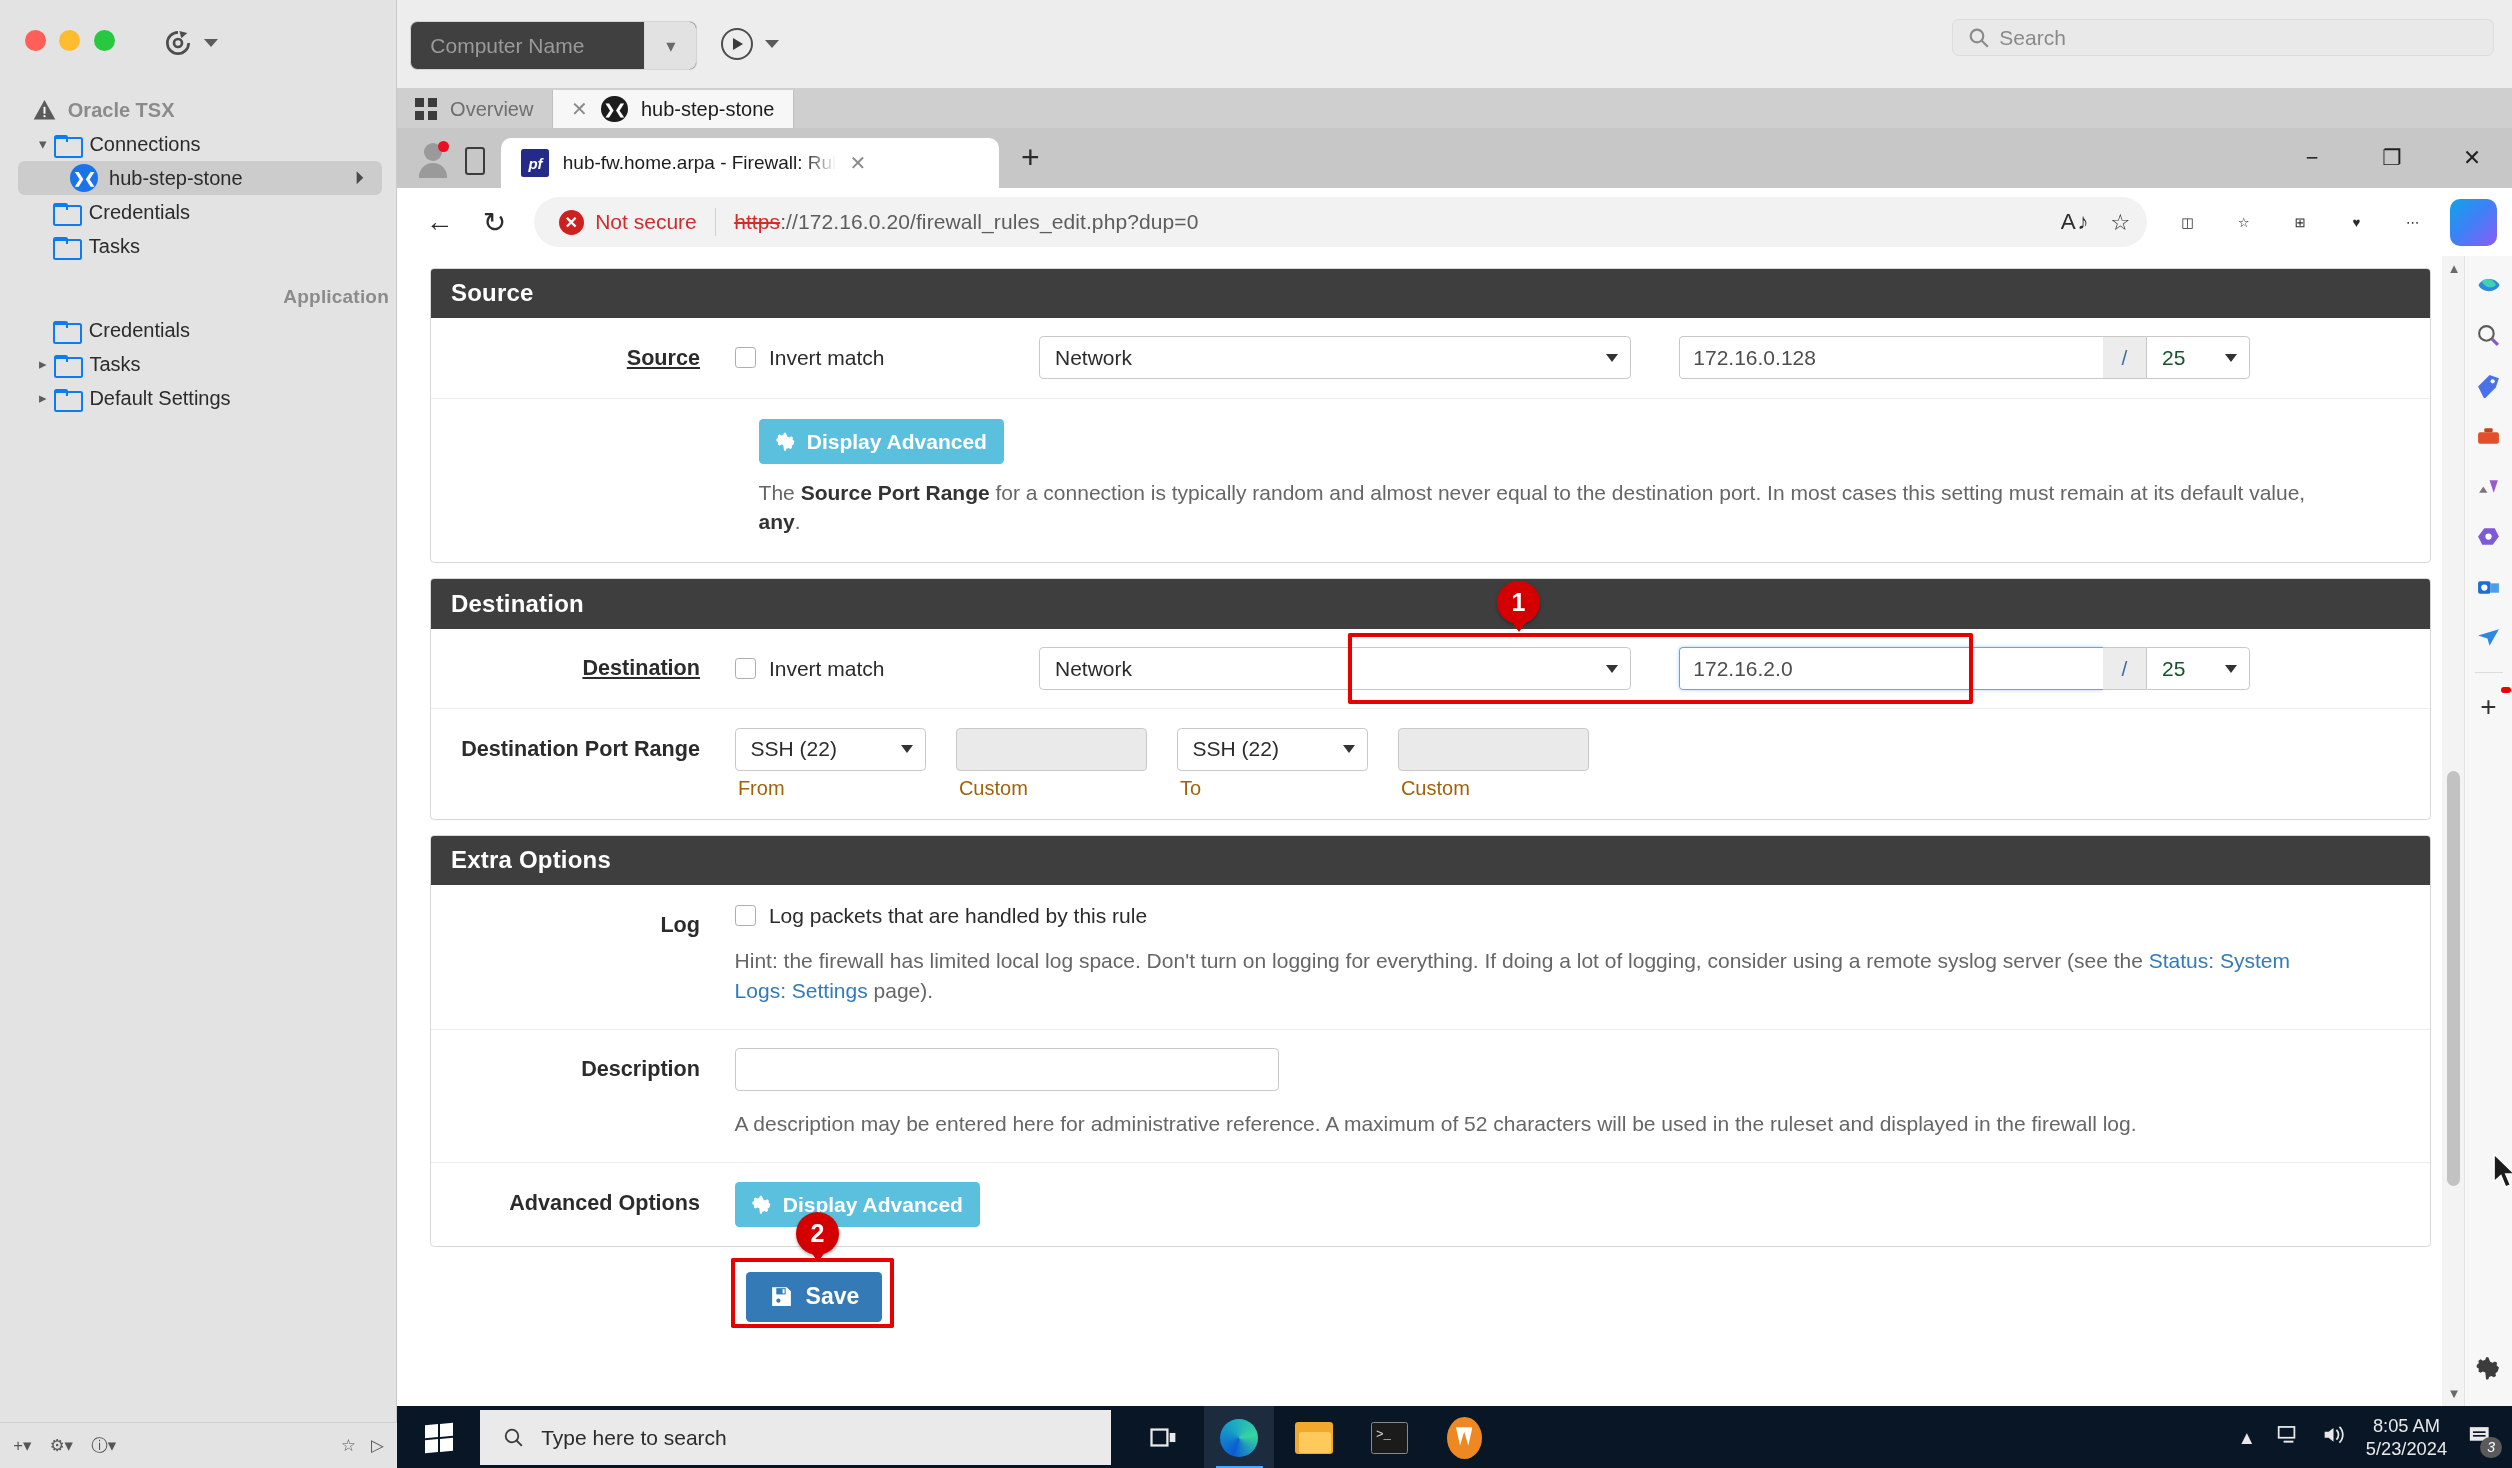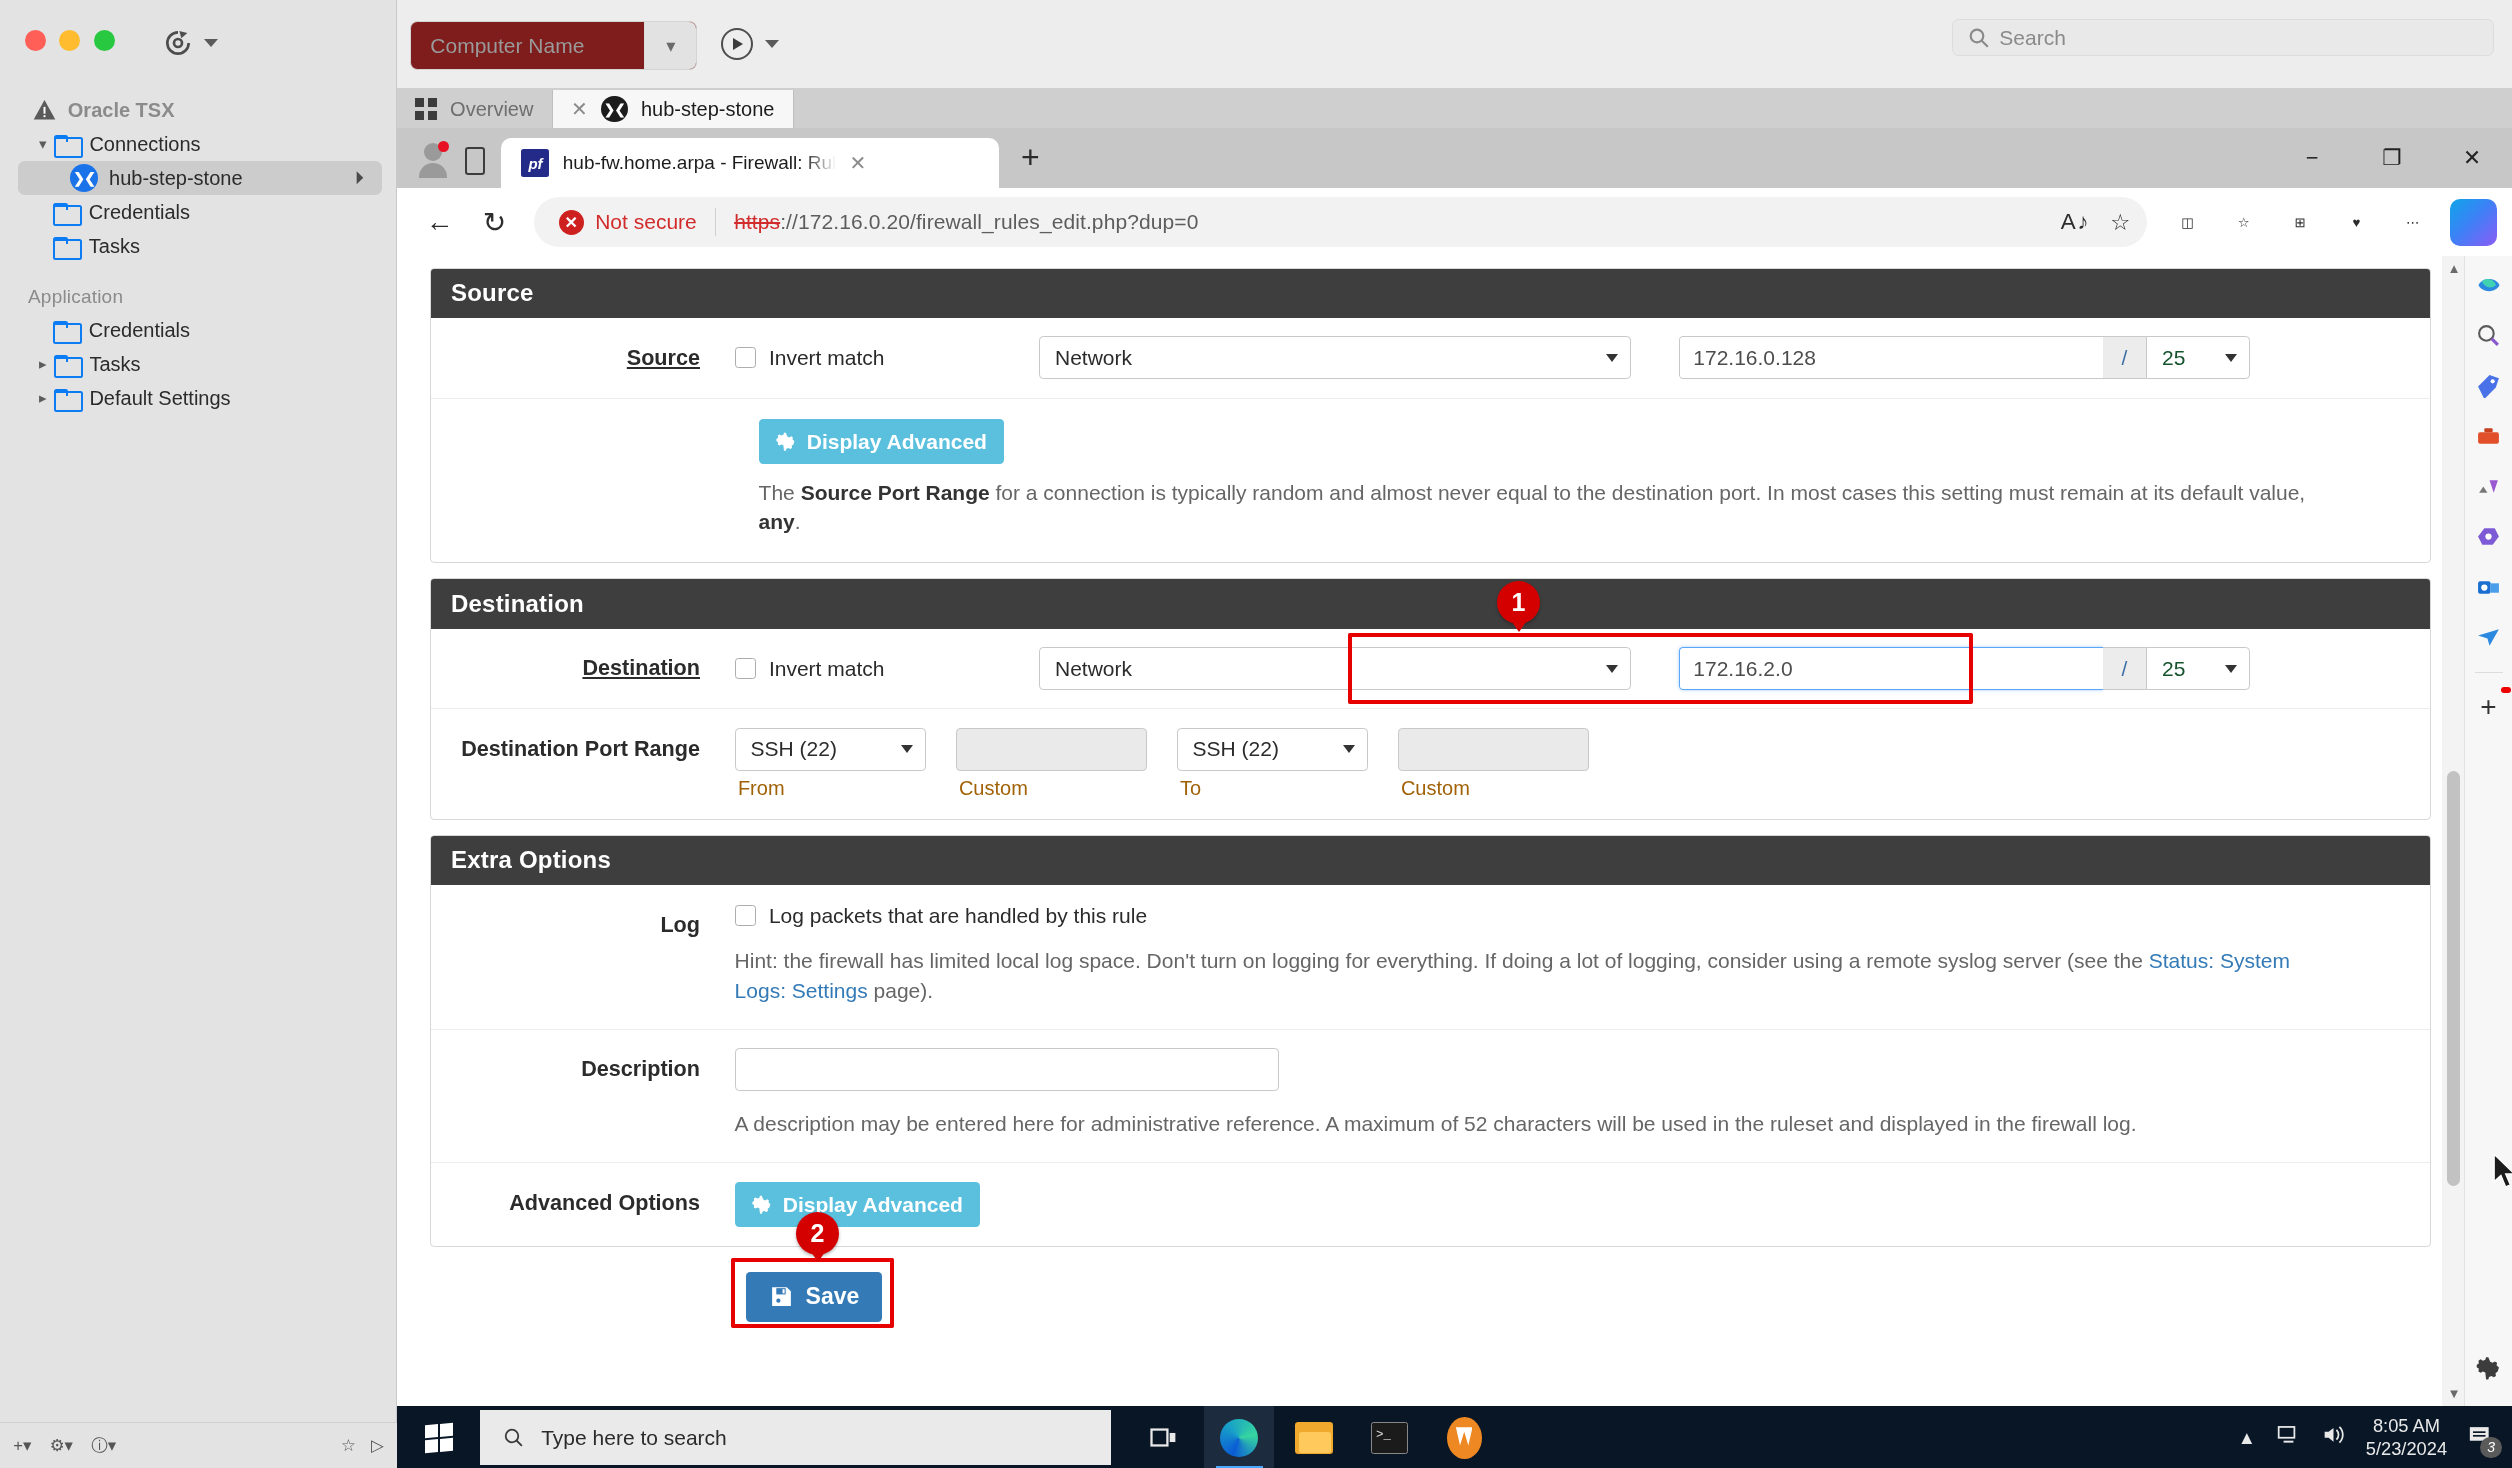--- a/index.html
+++ b/index.html
@@ -34,22 +34,22 @@
   }
   .chev-down {
     width: 0; height: 0; border-left: 7.5px solid transparent;
     border-right: 7.5px solid transparent; border-top: 8.3px solid #5b5b5b;
   }
 
   .sb-section {
     position: absolute; left: 0; width: 397px;
   }
   .sb-header {
-    font-size: 19px; color: #8b8b8b; font-weight: 400;
-    padding: 5px 16px 5px 28px; letter-spacing: 0.2px;
+    font-size: 19px; color: #8b8b8b; font-weight: 700;
+    padding: 5px 8px 5px 28px; letter-spacing: 0.2px; text-align: right;
   }
   .sb-row {
     display: flex; align-items: center; height: 34px; padding-left: 10px;
     font-size: 20px; color: #2b2b2b; position: relative;
   }
   .sb-row .twisty {
     width: 21.6px; display: flex; align-items: center; justify-content: center;
     color: #5c5c5c; font-size: 15px;
   }
   .sb-row.indent1 { padding-left: 32px; }
@@ -85,21 +85,21 @@
   }
   .mac-bottombar .right-icons { margin-left: auto; display: flex; gap: 15px; }
 
   
   .mac-toolbar {
     position: absolute; left: 397px; top: 0; right: 0; height: 88px;
     background: #ededed;
   }
   .combo-name {
     position: absolute; left: 13.3px; top: 21px; width: 287px; height: 49px;
-    border: 0.8px solid #d4d4d4; border-radius: 7.5px; background: #7f1d1d;
+    border: 0.8px solid #d4d4d4; border-radius: 7.5px; background: #404040;
     display: flex; align-items: center;
   }
   .combo-name .label {
     flex: 1; padding-left: 19px; color: #9a9a9a; font-size: 21px;
   }
   .combo-name .arrow-box {
     width: 52px; height: 47px; background: #e2e2e2; border-left: 0.8px solid #dcdcdc;
     border-radius: 0 6.6px 6.6px 0; display: flex; align-items: center; justify-content: center;
     color: #6a6a6a; font-size: 18.3px;
   }

